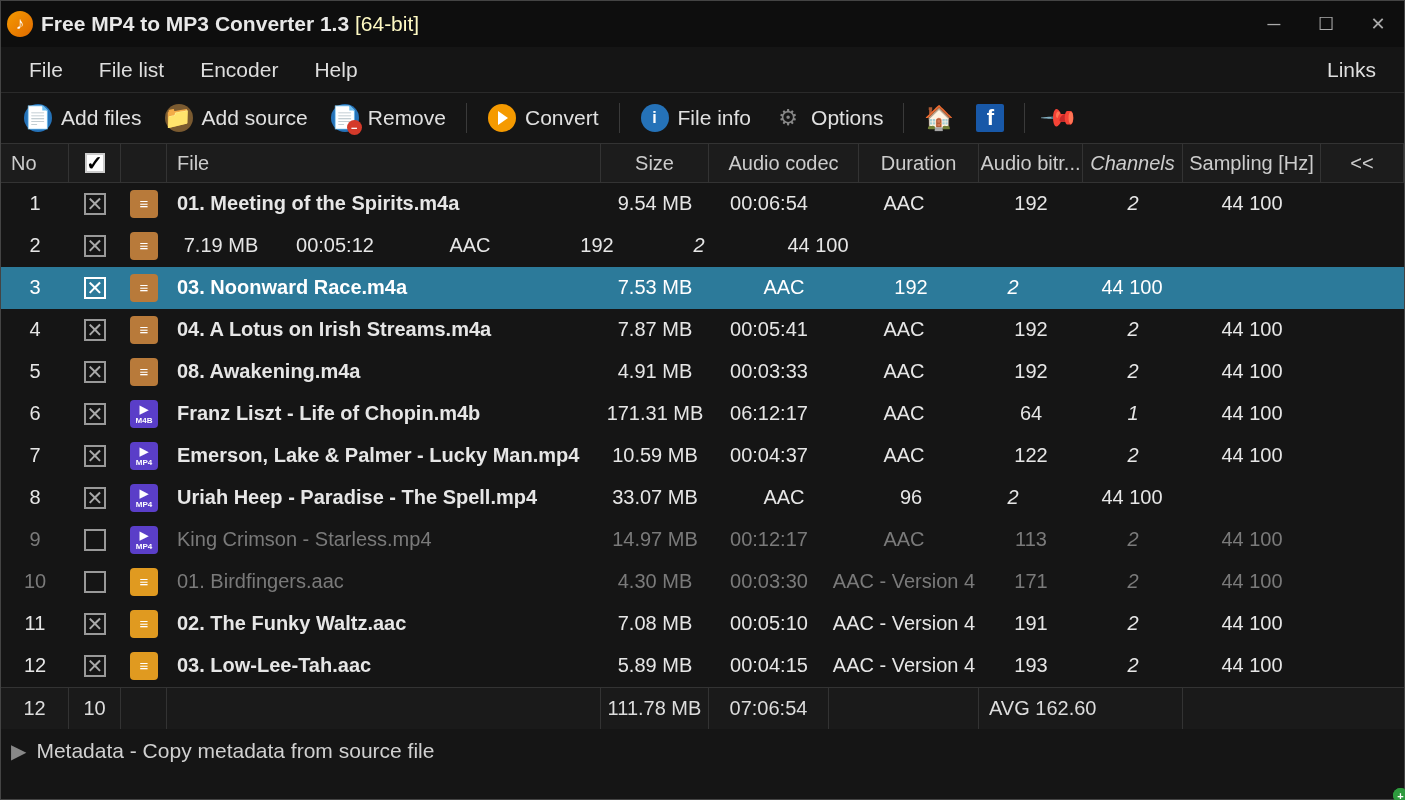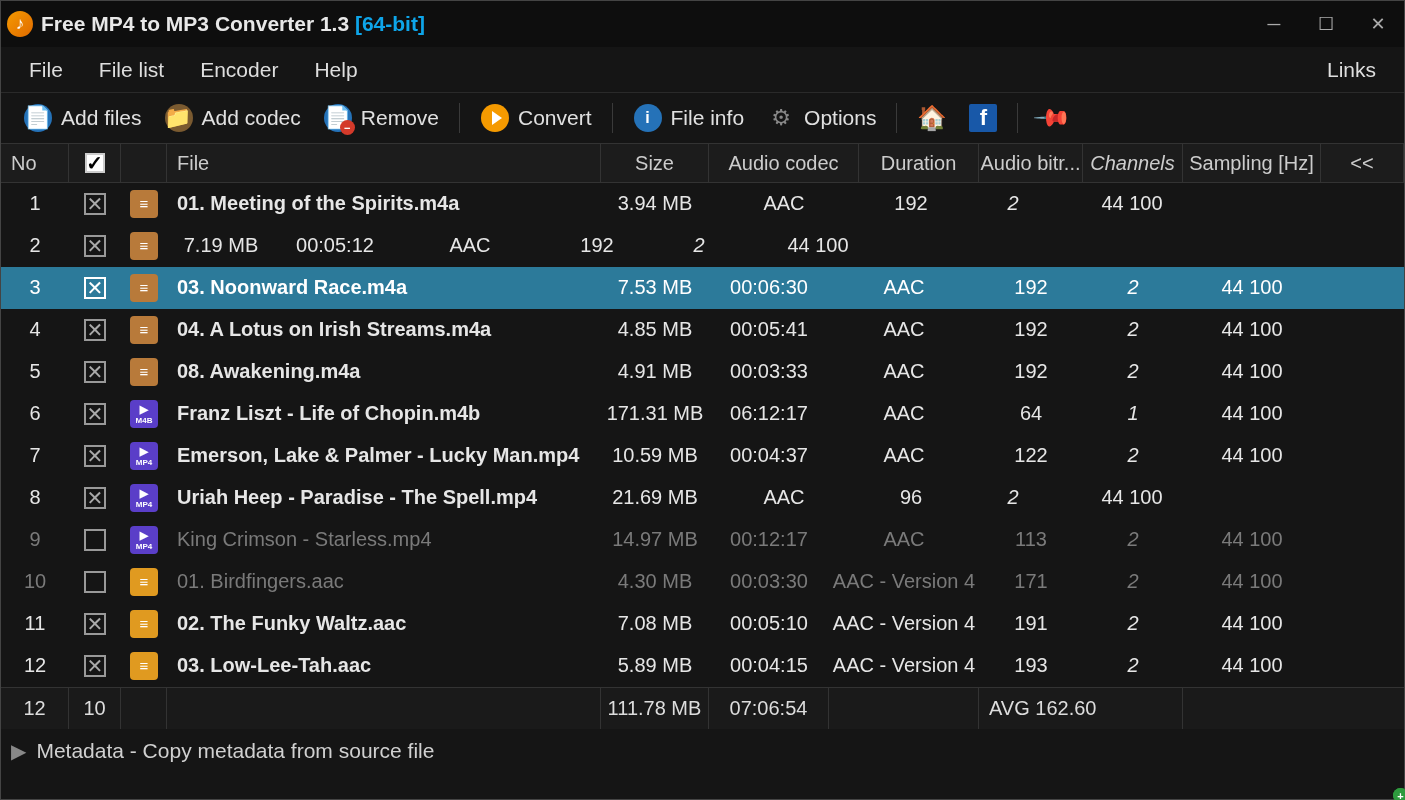--- a/index.html
+++ b/index.html
@@ -3,21 +3,21 @@
 <meta charset="utf-8">
 <style>
 * { margin:0; padding:0; box-sizing:border-box; font-family:"Segoe UI",Tahoma,sans-serif; }
 body { background:#0d0d0d; width:1405px; height:800px; overflow:hidden; color:#d8d8d8; }
 .window { width:1405px; height:800px; background:#151515; border:1px solid #444; display:flex; flex-direction:column; }
 
 
 .titlebar { height:46px; background:#0e0e0e; display:flex; align-items:center; padding:0 0 0 6px; }
 .app-icon { width:26px; height:26px; background:linear-gradient(135deg,#f59a00,#e06a00); border-radius:50%; display:flex; align-items:center; justify-content:center; font-size:17px; color:#fff; margin-right:8px; }
 .title-text { font-size:21px; font-weight:600; color:#e8e8e8; flex:1; }
-.title-text .lite { color:#0ea5e9; font-weight:700; }
+.title-text .lite { color:#fef9c3; font-weight:400; }
 .win-controls { display:flex; height:100%; }
 .win-btn { width:52px; height:100%; display:flex; align-items:center; justify-content:center; color:#aaa; font-size:18px; cursor:pointer; }
 
 
 .menubar { height:46px; background:#151515; display:flex; align-items:center; padding:0 10px; border-bottom:1px solid #2a2a2a; }
 .menu-item { padding:6px 18px; font-size:21px; color:#dedede; cursor:pointer; }
 .menubar .spacer { flex:1; }
 
 
 .toolbar { height:50px; background:#151515; display:flex; align-items:center; padding:0 14px; gap:6px; }
@@ -105,21 +105,21 @@
     <div class="tb-btn">
       <span class="tb-icon">
           <span class="icon-disc blue">📄<span class="mini add">+</span></span>
         </span>
       <span>Add files</span>
     </div>
     <div class="tb-btn">
       <span class="tb-icon">
           <span class="icon-disc brown">📁<span class="mini add">+</span></span>
         </span>
-      <span>Add codec</span>
+      <span>Add source</span>
     </div>
     <div class="tb-btn">
       <span class="tb-icon">
           <span class="icon-disc red">📄<span class="mini rem">−</span></span>
         </span>
       <span>Remove</span>
     </div>
     <div class="tb-sep"></div>
     <div class="tb-btn">
       <span class="tb-icon">
@@ -170,21 +170,22 @@
   <div class="tbody" id="tbody">
       <div class="row ">
         <div class="cell center col-no">1</div>
         <div class="cell center col-chk">
           <div class="row-chk ">✕</div>
         </div>
         <div class="cell center col-ico">
           <div class="ftype m4a"></div>
         </div>
         <div class="cell left col-file">01. Meeting of the Spirits.m4a</div>
-        <div class="cell center col-size">3.94 MB</div>
+        <div class="cell center col-size">9.54 MB</div>
+        <div class="cell center col-dur">00:06:54</div>
         <div class="cell center col-codec">AAC</div>
         <div class="cell center col-br">192</div>
         <div class="cell center col-ch">2</div>
         <div class="cell center col-samp">44 100</div>
         <div class="cell col-toggle"></div>
       </div>
       <div class="row ">
         <div class="cell center col-no">2</div>
         <div class="cell center col-chk">
           <div class="row-chk ">✕</div>
@@ -203,37 +204,36 @@
       <div class="row selected">
         <div class="cell center col-no">3</div>
         <div class="cell center col-chk">
           <div class="row-chk ">✕</div>
         </div>
         <div class="cell center col-ico">
           <div class="ftype m4a"></div>
         </div>
         <div class="cell left col-file">03. Noonward Race.m4a</div>
         <div class="cell center col-size">7.53 MB</div>
-        <div class="cell center col-dur">00:06:30</div>
         <div class="cell center col-codec">AAC</div>
         <div class="cell center col-br">192</div>
         <div class="cell center col-ch">2</div>
         <div class="cell center col-samp">44 100</div>
         <div class="cell col-toggle"></div>
       </div>
       <div class="row ">
         <div class="cell center col-no">4</div>
         <div class="cell center col-chk">
           <div class="row-chk ">✕</div>
         </div>
         <div class="cell center col-ico">
           <div class="ftype m4a"></div>
         </div>
         <div class="cell left col-file">04. A Lotus on Irish Streams.m4a</div>
-        <div class="cell center col-size">4.85 MB</div>
+        <div class="cell center col-size">7.87 MB</div>
         <div class="cell center col-dur">00:05:41</div>
         <div class="cell center col-codec">AAC</div>
         <div class="cell center col-br">192</div>
         <div class="cell center col-ch">2</div>
         <div class="cell center col-samp">44 100</div>
         <div class="cell col-toggle"></div>
       </div>
       <div class="row ">
         <div class="cell center col-no">5</div>
         <div class="cell center col-chk">
@@ -287,21 +287,21 @@
       </div>
       <div class="row ">
         <div class="cell center col-no">8</div>
         <div class="cell center col-chk">
           <div class="row-chk ">✕</div>
         </div>
         <div class="cell center col-ico">
           <div class="ftype mp4"></div>
         </div>
         <div class="cell left col-file">Uriah Heep - Paradise - The Spell.mp4</div>
-        <div class="cell center col-size">21.69 MB</div>
+        <div class="cell center col-size">33.07 MB</div>
         <div class="cell center col-codec">AAC</div>
         <div class="cell center col-br">96</div>
         <div class="cell center col-ch">2</div>
         <div class="cell center col-samp">44 100</div>
         <div class="cell col-toggle"></div>
       </div>
       <div class="row dimmed">
         <div class="cell center col-no">9</div>
         <div class="cell center col-chk">
           <div class="row-chk empty"></div>

